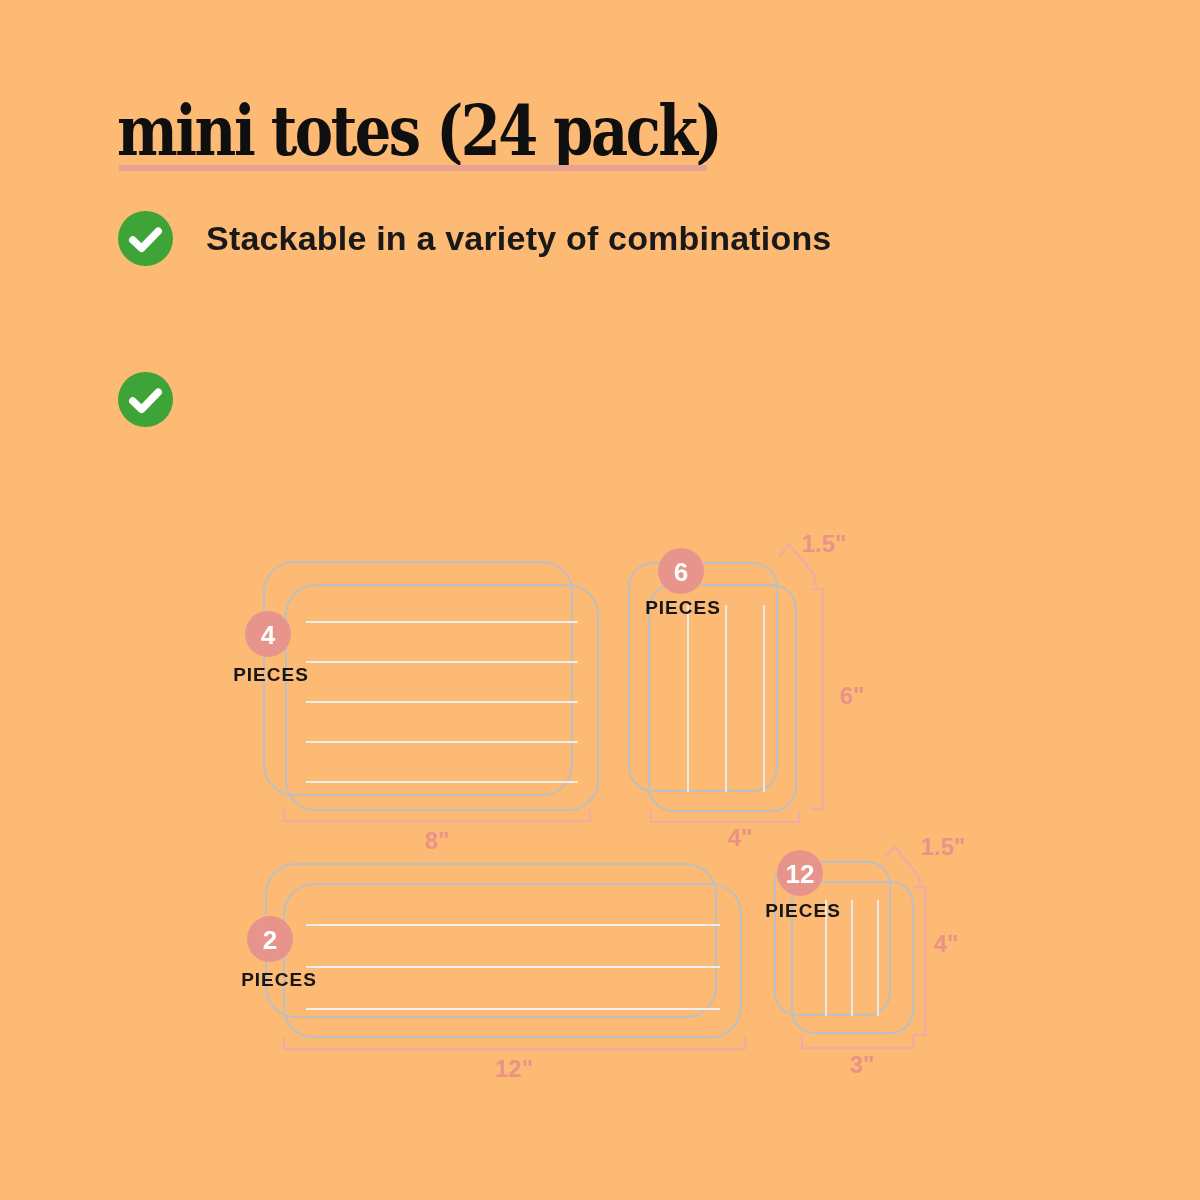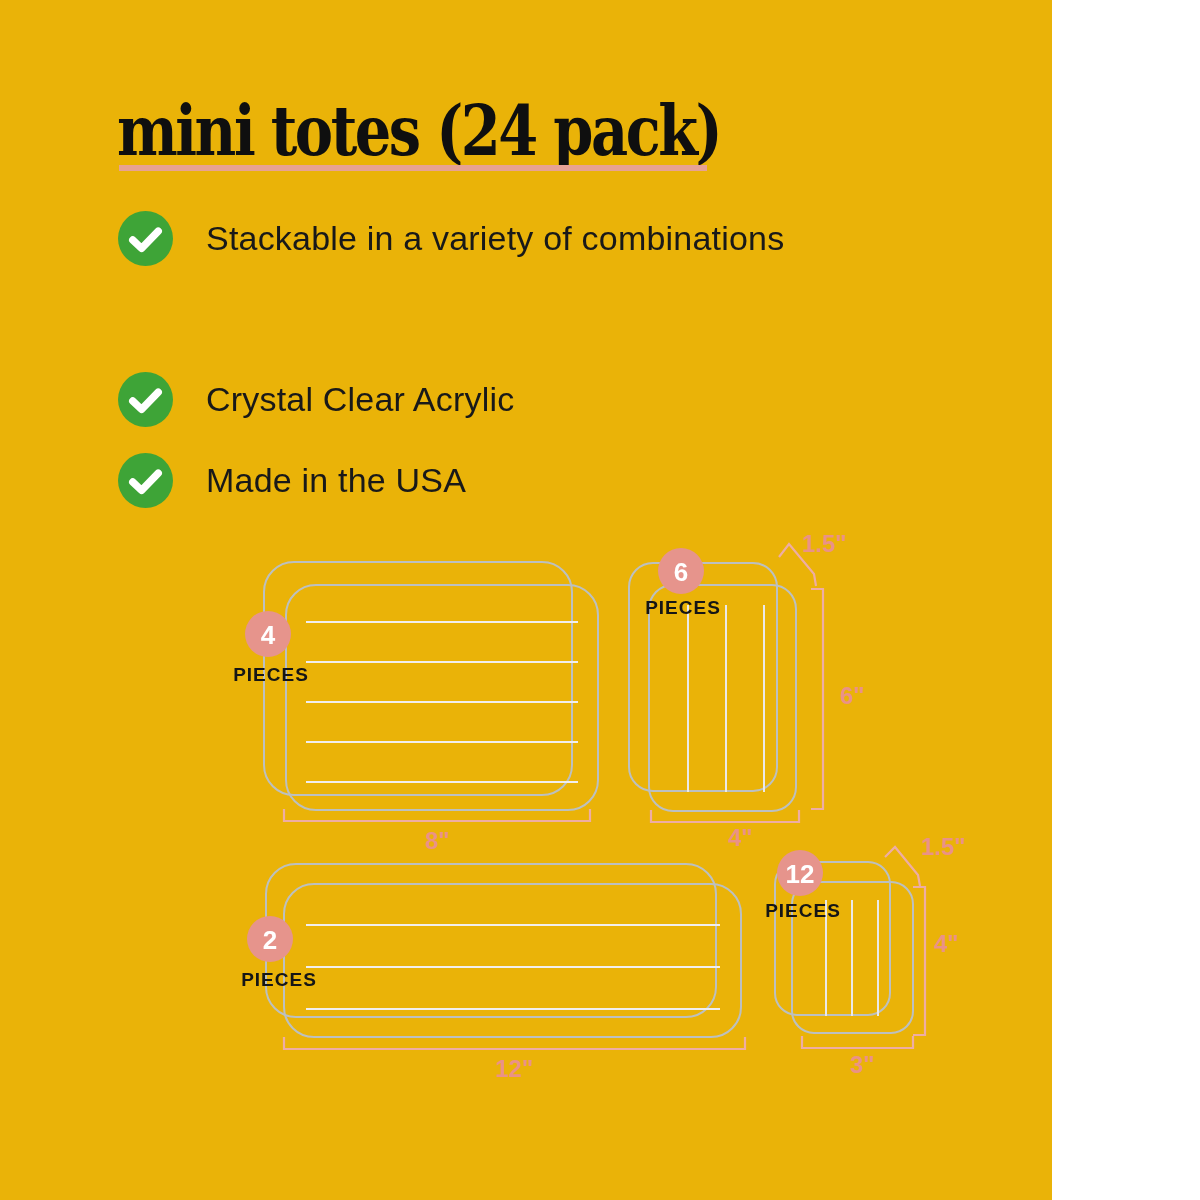--- a/index.html
+++ b/index.html
@@ -1,34 +1,35 @@
 <!DOCTYPE html>
 <html style="--accent-pink: #e6948c; --underline-pink: #e7a294; --dimension-line: #eeada4; --dimension-text: #ea9287; --check-green: #3ea437; --tote-outline: #bcc0c0; --text-black: #191919;"><head>
 <meta charset="utf-8">
 <style>
   html,body{margin:0;padding:0;background:#fff;}
   .canvas{
-    position:relative;width:1052px;height:1200px;background:#eab308;
+    position:relative;width:1200px;height:1200px;background:#fdba74;
     font-family:"Liberation Sans",sans-serif;overflow:hidden;
   }
   
   .page-title{
     position:absolute;left:117px;top:96px;margin:0;
     font-family:"DejaVu Serif",serif;font-weight:bold;
     font-size:70px;line-height:1;letter-spacing:-3px;color:#0f0f0f;
     white-space:nowrap;transform:scaleX(0.82);transform-origin:0 0;
   }
   .title-underline{
     position:absolute;left:119px;top:165px;width:588px;height:6px;
     background:var(--underline-pink,#e7a294);
   }
   
   .feature{
     position:absolute;left:118px;display:flex;align-items:center;gap:33px;
     height:56px;
+    font-weight:bold;
   }
   .feature .check{width:55px;height:55px;flex:0 0 auto;display:block;}
   .feature .check circle{fill:var(--check-green,#3ea437);}
   .feature .check path{
     fill:none;stroke:#ffffff;stroke-width:7.5;
     stroke-linecap:round;stroke-linejoin:round;
   }
   .feature .feature-label{
     font-size:34px;color:var(--text-black,#191919);letter-spacing:0.2px;
     white-space:nowrap;
@@ -66,28 +67,20 @@
         <circle cx="28" cy="28" r="28"></circle>
         <path d="M15,29.5 L24,38 L41,20.5"></path>
       </svg>
     <span class="feature-label">Stackable in a variety of combinations</span>
   </div>
   <div class="feature" style="top:371px">
     <svg class="check" viewBox="0 0 56 56">
         <circle cx="28" cy="28" r="28"></circle>
         <path d="M15,29.5 L24,38 L41,20.5"></path>
       </svg>
-    <span class="feature-label">Crystal Clear Acrylic</span>
-  </div>
-  <div class="feature" style="top:452px">
-    <svg class="check" viewBox="0 0 56 56">
-        <circle cx="28" cy="28" r="28"></circle>
-        <path d="M15,29.5 L24,38 L41,20.5"></path>
-      </svg>
-    <span class="feature-label">Made in the USA</span>
   </div>
 
   <svg class="size-diagram" viewBox="0 0 1200 1200">
 
     <g>
       <rect class="tote-outline" x="264" y="562" width="308" height="233" rx="30"></rect>
       <rect class="tote-outline" x="286" y="585" width="312" height="225" rx="30"></rect>
       <line class="ridge-h" x1="306" y1="622" x2="578" y2="622"></line>
       <line class="ridge-h" x1="306" y1="662" x2="578" y2="662"></line>
       <line class="ridge-h" x1="306" y1="702" x2="578" y2="702"></line>

